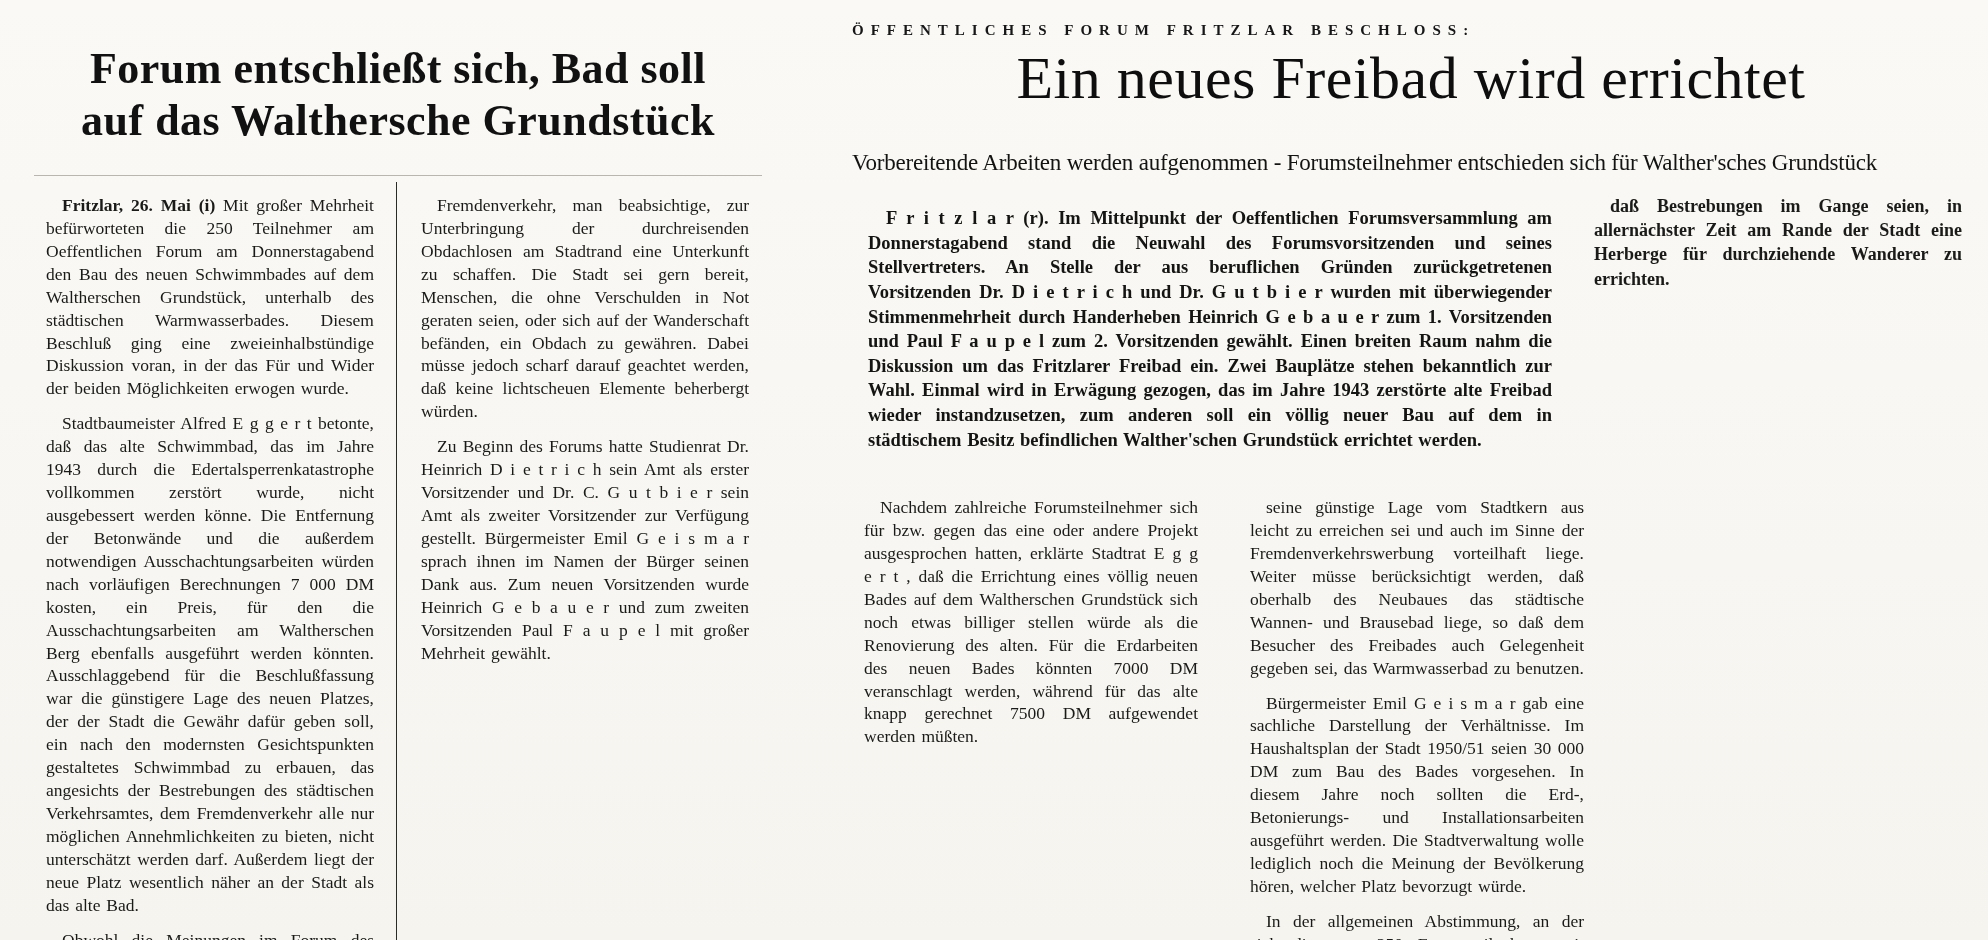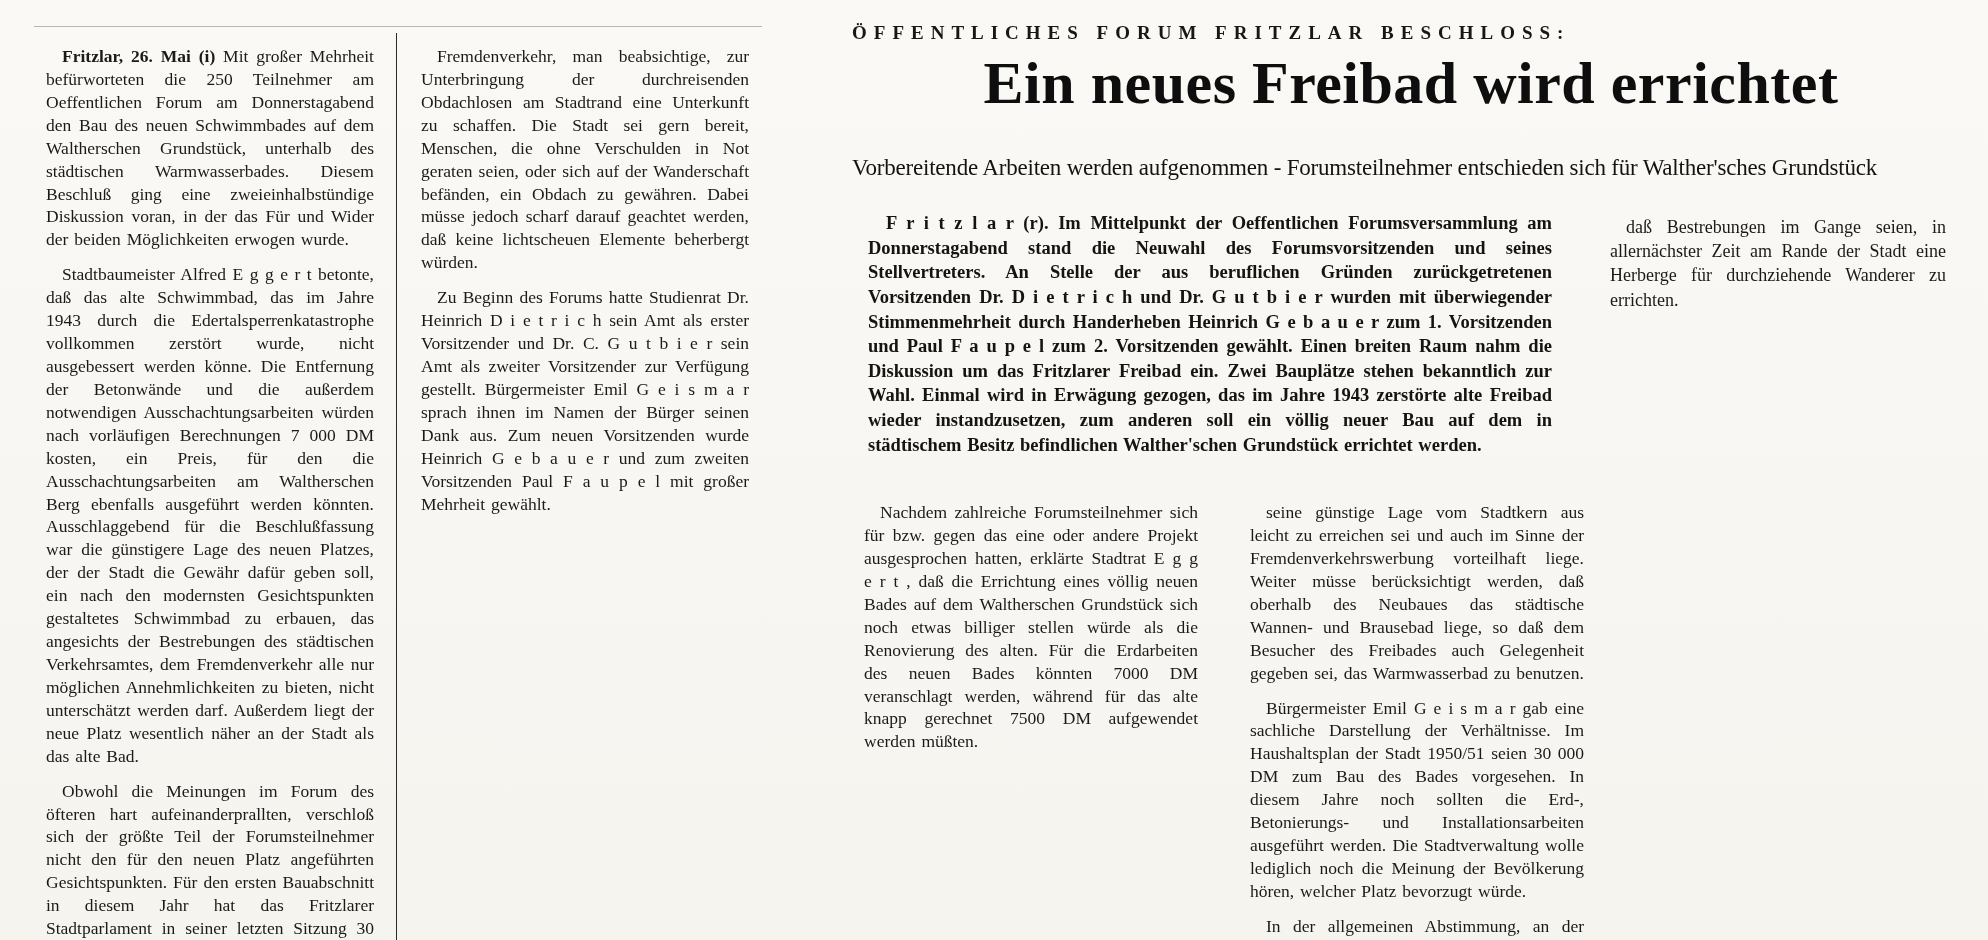--- a/index.html
+++ b/index.html
@@ -58,28 +58,28 @@
   .lead-in { font-weight: bold; }
 
   
   .right-article {
     position: absolute;
     left: 852px;
     top: 22px;
     width: 1118px;
   }
   .kicker {
-    font-size: 19px;
+    font-size: 15px;
     font-weight: bold;
     letter-spacing: 7px;
     color: #171717;
   }
   .right-headline {
     font-size: 60px;
-    font-weight: bold;
+    font-weight: normal;
     text-align: center;
     letter-spacing: 0.5px;
     margin-top: 8px;
     line-height: 1.05;
     color: #0e0e0e;
   }
   .right-subhead {
     font-size: 23px;
     font-weight: normal;
     margin-top: 12px;
@@ -101,34 +101,38 @@
     color: #141412;
   }
   .lead p { margin: 16px; text-indent: 18px; word-spacing: 1px; }
   .side-col {
     width: 368px;
     font-size: 18px;
     line-height: 1.34;
     text-align: justify;
     padding-top: 4px;
   }
-  .side-col p { margin: 16px; word-spacing: 1.5px; }
+  .side-col p { margin: 0; word-spacing: 1.5px; font-weight: bold; }
   .right-body {
     display: flex;
     gap: 28px;
     margin-top: 16px;
   }
   .right-col { width: 358px; }
 </style>
 </head>
 <body>
 
 <div class="page">
 
   <article class="left-article">
+    <h1 class="left-headline">
+      <span>Forum entschließt sich, Bad soll</span><br>
+      <span>auf das Walthersche Grundstück</span>
+    </h1>
     <div class="left-columns">
       <div class="newscol left-col1">
         <p><b class="lead-in">Fritzlar, 26. Mai (i)</b><span> Mit großer Mehrheit befürworteten die 250 Teilnehmer am Oeffentlichen Forum am Donnerstagabend den Bau des neuen Schwimmbades auf dem Waltherschen Grundstück, unterhalb des städtischen Warmwasserbades. Diesem Beschluß ging eine zweieinhalbstündige Diskussion voran, in der das Für und Wider der beiden Möglichkeiten erwogen wurde.</span></p>
         <p>Stadtbaumeister Alfred E g g e r t betonte, daß das alte Schwimmbad, das im Jahre 1943 durch die Edertalsperrenkatastrophe vollkommen zerstört wurde, nicht ausgebessert werden könne. Die Entfernung der Betonwände und die außerdem notwendigen Ausschachtungsarbeiten würden nach vorläufigen Berechnungen 7 000 DM kosten, ein Preis, für den die Ausschachtungsarbeiten am Waltherschen Berg ebenfalls ausgeführt werden könnten. Ausschlaggebend für die Beschlußfassung war die günstigere Lage des neuen Platzes, der der Stadt die Gewähr dafür geben soll, ein nach den modernsten Gesichtspunkten gestaltetes Schwimmbad zu erbauen, das angesichts der Bestrebungen des städtischen Verkehrsamtes, dem Fremdenverkehr alle nur möglichen Annehmlichkeiten zu bieten, nicht unterschätzt werden darf. Außerdem liegt der neue Platz wesentlich näher an der Stadt als das alte Bad.</p>
         <p>Obwohl die Meinungen im Forum des öfteren hart aufeinanderprallten, verschloß sich der größte Teil der Forumsteilnehmer nicht den für den neuen Platz angeführten Gesichtspunkten. Für den ersten Bauabschnitt in diesem Jahr hat das Fritzlarer Stadtparlament in seiner letzten Sitzung 30 000 DM zur Verfügung gestellt. Ueber den Platz, an dem das Bad errichtet werden soll, werden die Stadtverordneten in ihrer nächsten Sitzung entscheiden.</p>
 
       </div>
       <div class="newscol left-col2">
         <p>Fremdenverkehr, man beabsichtige, zur Unterbringung der durchreisenden Obdachlosen am Stadtrand eine Unterkunft zu schaffen. Die Stadt sei gern bereit, Menschen, die ohne Verschulden in Not geraten seien, oder sich auf der Wanderschaft befänden, ein Obdach zu gewähren. Dabei müsse jedoch scharf darauf geachtet werden, daß keine lichtscheuen Elemente beherbergt würden.</p>
         <p>Zu Beginn des Forums hatte Studienrat Dr. Heinrich D i e t r i c h sein Amt als erster Vorsitzender und Dr. C. G u t b i e r sein Amt als zweiter Vorsitzender zur Verfügung gestellt. Bürgermeister Emil G e i s m a r sprach ihnen im Namen der Bürger seinen Dank aus. Zum neuen Vorsitzenden wurde Heinrich G e b a u e r und zum zweiten Vorsitzenden Paul F a u p e l mit großer Mehrheit gewählt.</p>

